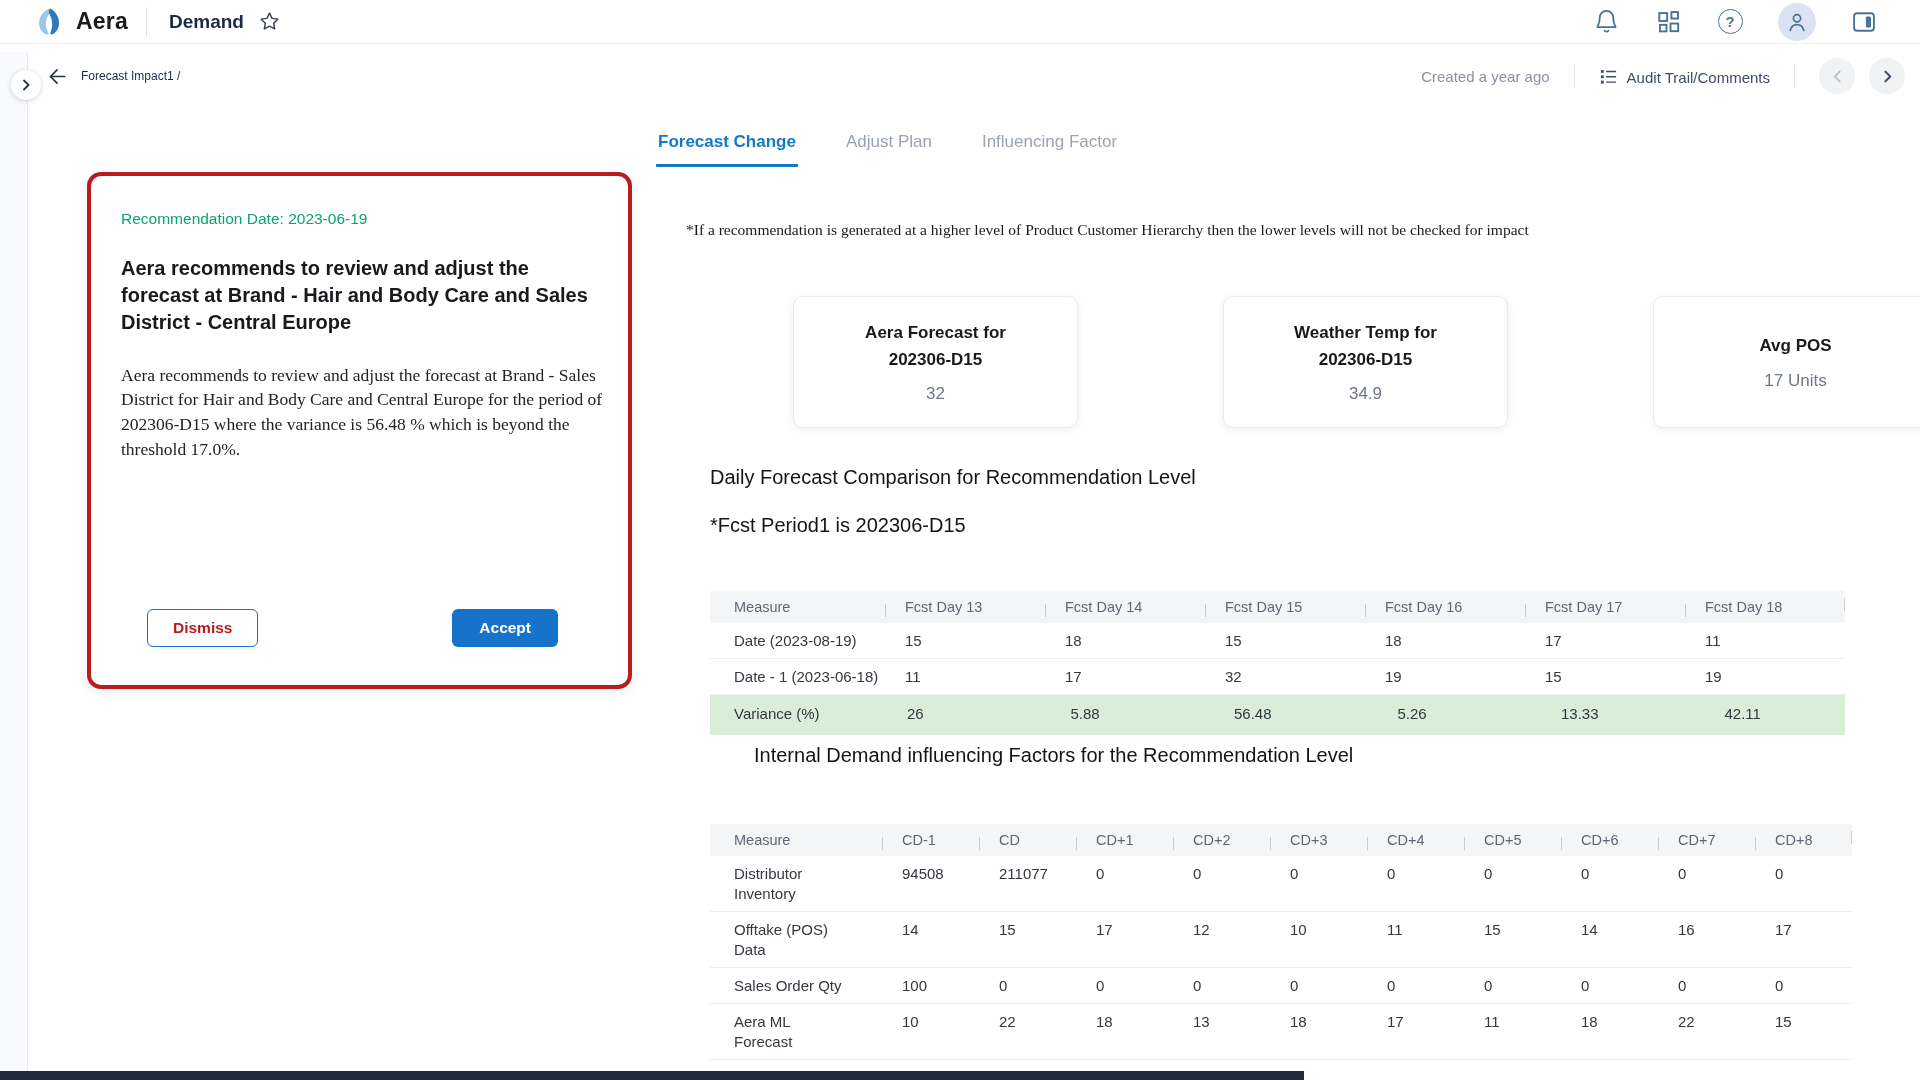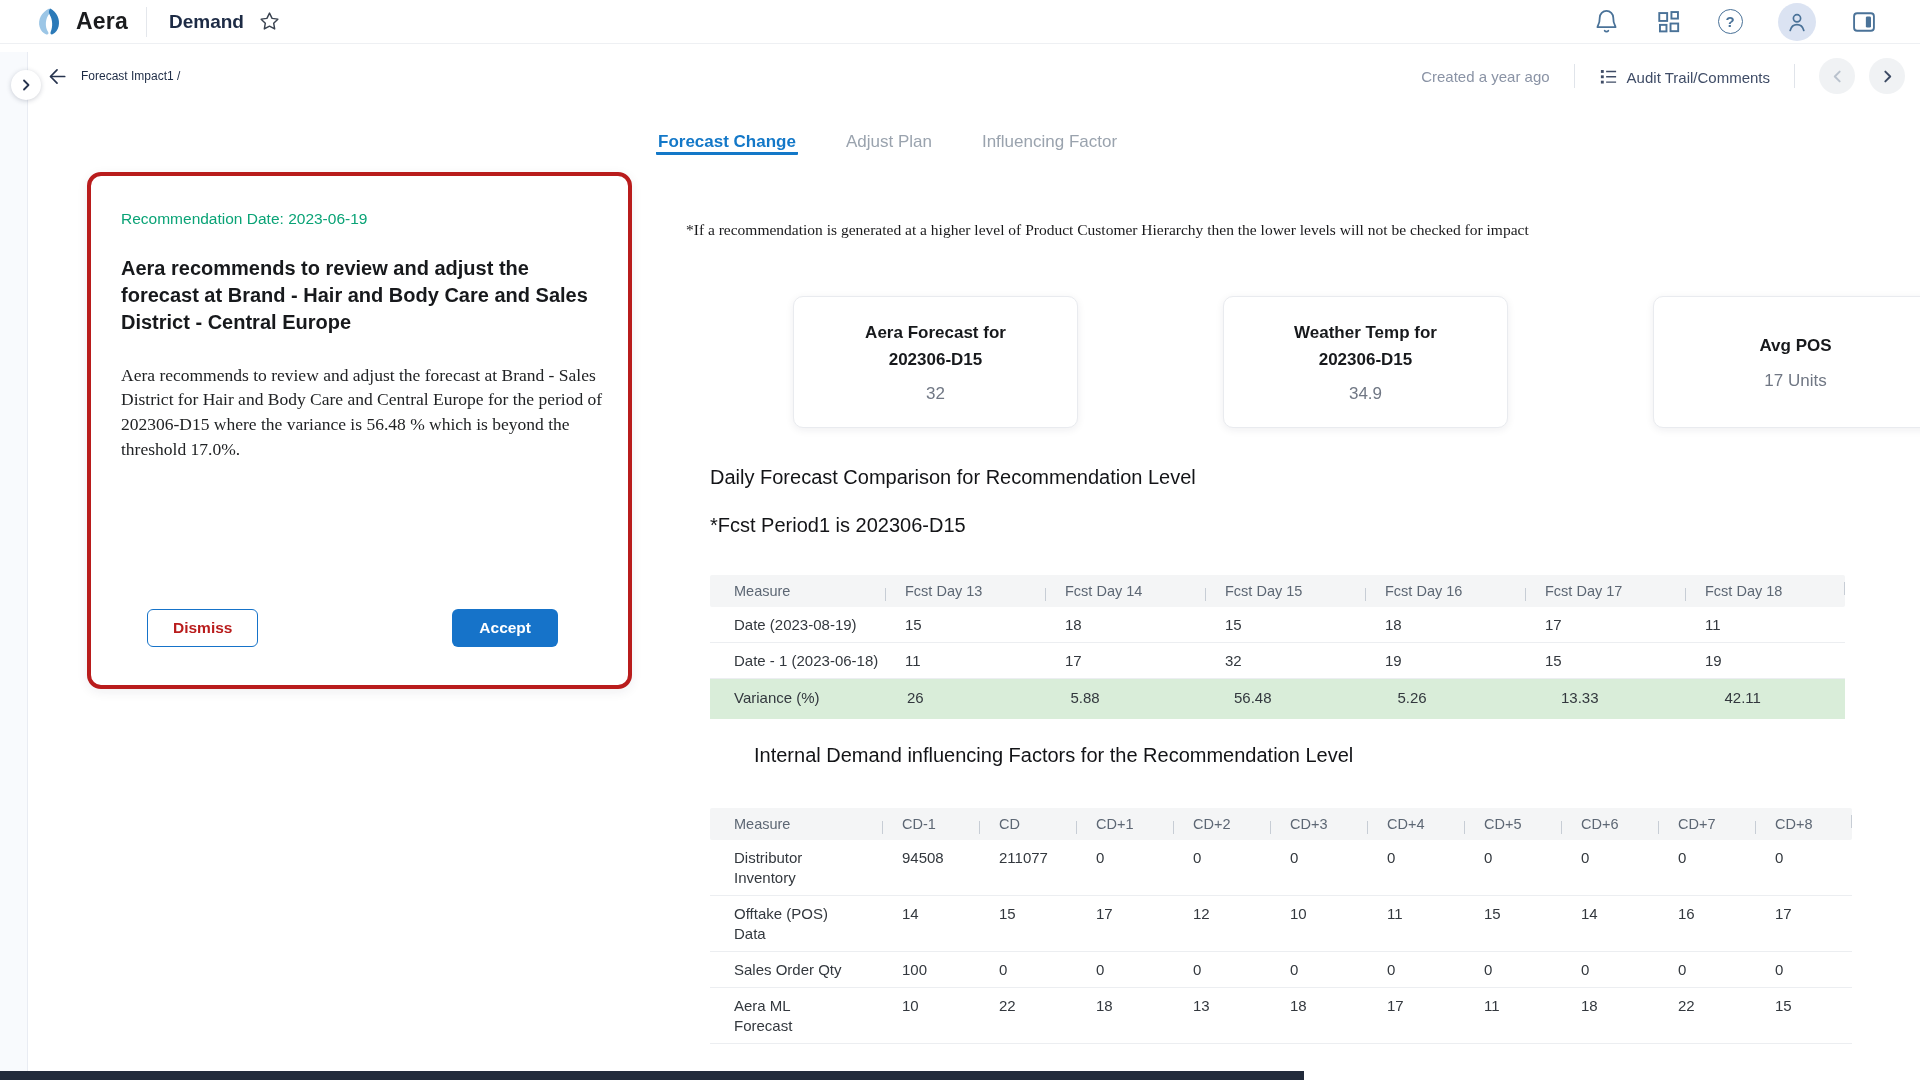--- a/index.html
+++ b/index.html
@@ -56,21 +56,21 @@
                  justify-content:space-between; align-items:center; }
   .btn-dismiss { background:#fff; color:#b91c1c; border:1.5px solid #1673c9; border-radius:6px;
                  font-family:"Liberation Sans", sans-serif; font-size:15.5px; font-weight:700;
                  padding:9px 25px; cursor:pointer; }
   .btn-accept { background:#1673c9; color:#fff; border:none; border-radius:6px;
                 font-family:"Liberation Sans", sans-serif; font-size:15.5px; font-weight:700;
                 padding:10px 27px; cursor:pointer; }
 
   
   .tabs { position:absolute; left:656px; top:132px; display:flex; gap:46px; }
-  .tab { font-size:17px; font-weight:500; color:#9aa3ae; padding:0 2px 0 2px; cursor:pointer;
+  .tab { font-size:17px; font-weight:500; color:#9aa3ae; padding:0 2px 12px 2px; cursor:pointer;
          border-bottom:3px solid transparent; border-radius:1px;text-align:right; }
   .tab.active { color:#1378c8; font-weight:700; border-bottom-color:#1378c8; }
 
   
   .note { position:absolute; left:686px; top:221px; font-family:"Liberation Serif", serif;
           font-size:15.5px; color:#1a1a1c; }
 
   
   .stat-row { position:absolute; left:760px; top:296px; width:1145px; height:132px;
               display:flex; justify-content:space-between;margin-left:33px; }
@@ -84,21 +84,21 @@
   .sec-title { position:absolute; font-size:20px; font-weight:500; color:#131417; }
   #sec1-title { left:710px; top:466px; }
   #sec1-sub   { left:710px; top:514px; }
   #sec2-title { left:710px; top:744px;margin-left:44px; }
 
   
   .dtable { position:absolute; left:710px; }
   #table1 { top:575px; width:1135px; }
   #table2 { top:808px; width:1142px; }
   .t-row { display:flex; align-items:flex-start; border-bottom:1px solid #eceef1; padding:8px 0 7px 0; }
-  .t-head { position:relative; background:#f4f5f6; border-bottom:none; border-radius:2px; padding:6px 0 6px 0; }
+  .t-head { position:relative; background:#f4f5f6; border-bottom:none; border-radius:2px; padding:6px 0 6px 0;margin-top:16px; }
   .t-cell { position:relative; font-size:15px; color:#33383e; line-height:20px; }
   .t-head .t-cell { font-size:14.5px; font-weight:500; color:#5d6774; }
   .t-head .t-cell + .t-cell::before,
   .t-head::after { content:""; position:absolute; top:7px; width:1px; height:13px; background:#c7cdd5; }
   .t-head .t-cell + .t-cell::before { left:0; }
   .t-head::after { right:0; }
   .t-row.highlight { background:#d9edd9; border-bottom-color:transparent; padding:9px 0 10px 0;gap:23px; }
   #table1 .c0 { width:175px; padding-left:24px; }
   #table1 .cd { width:160px; padding-left:20px; }
   #table2 .c0 { width:172px; padding-left:24px; padding-right:30px; }

